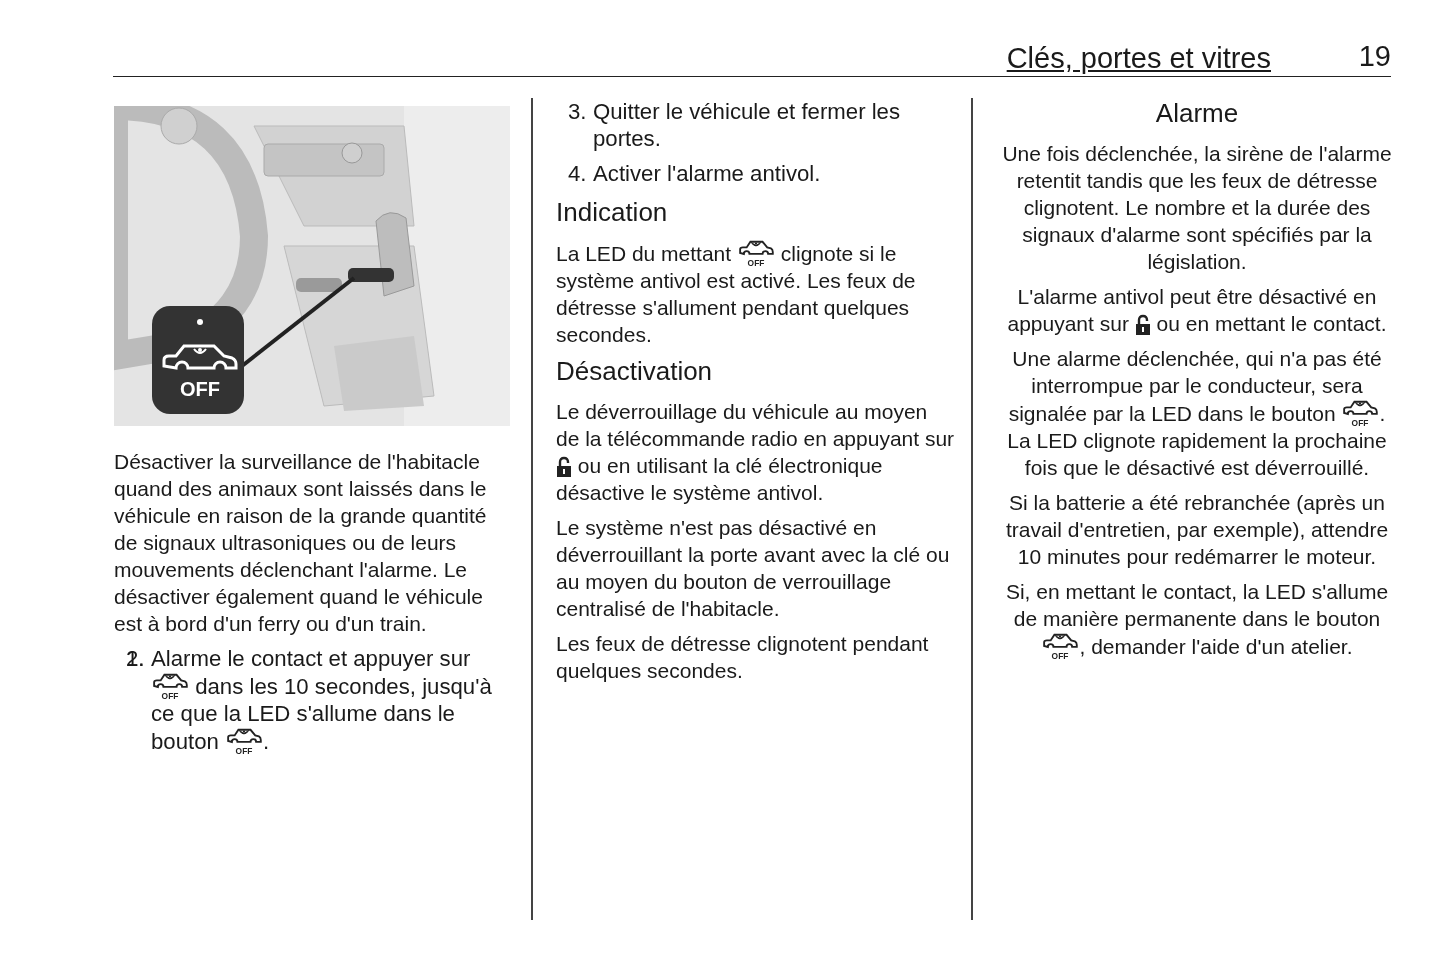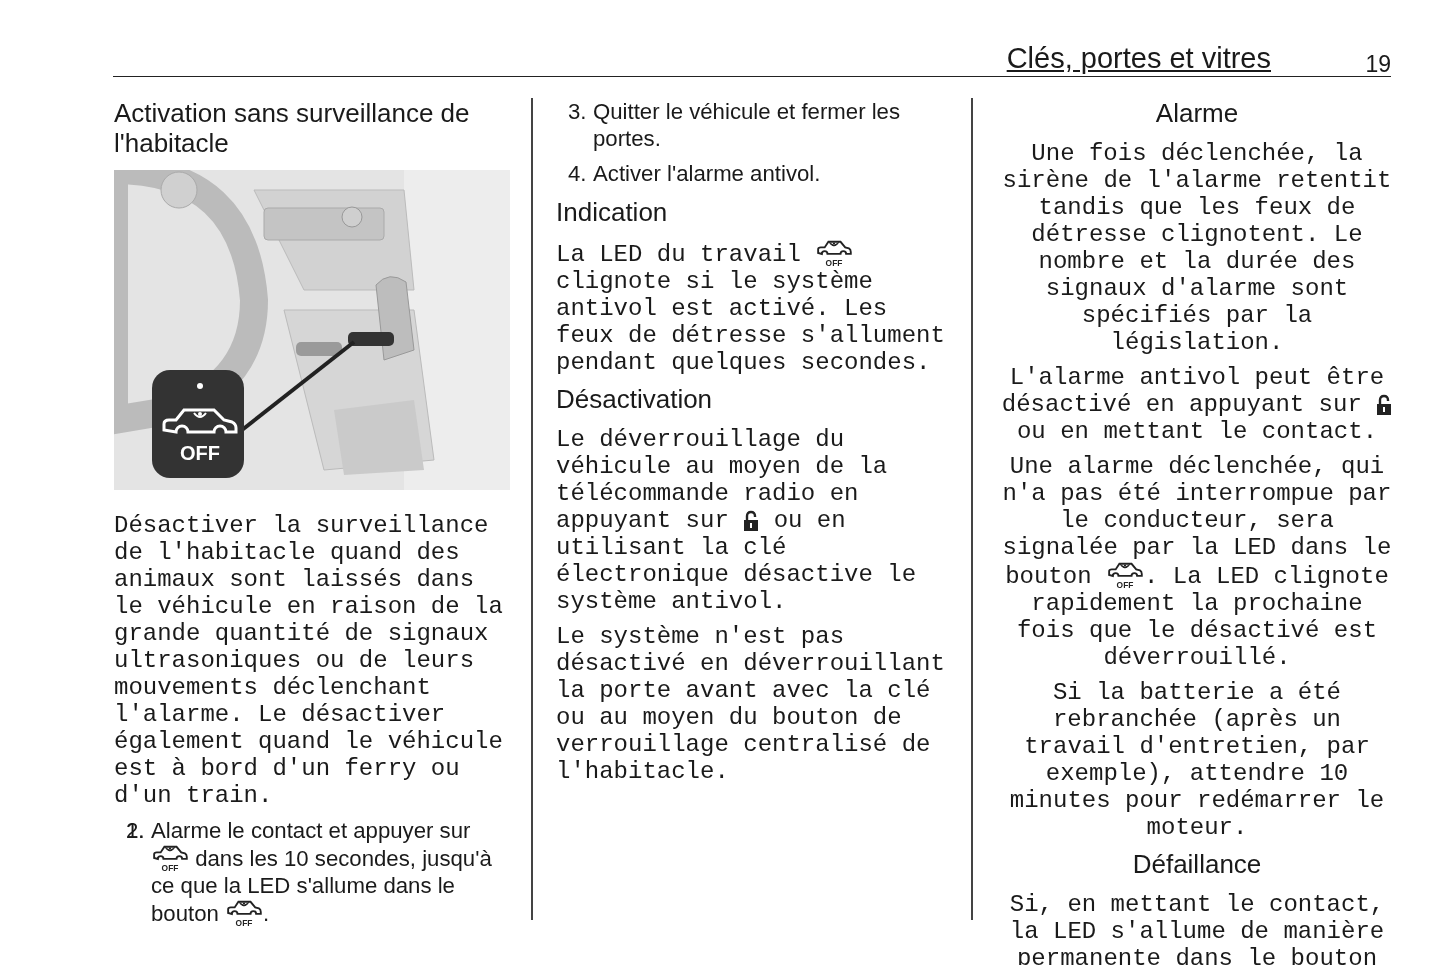--- a/index.html
+++ b/index.html
@@ -1,29 +1,29 @@
 <!DOCTYPE html>
 <html><head>
 <meta charset="utf-8">
 <style>
   html, body { margin: 0; padding: 0; background: #ffffff; }
   body { width: 1445px; height: 965px; position: relative; overflow: hidden;
          font-family: "Liberation Sans", sans-serif; color: #1a1a1a; }
   .header { position: absolute; left: 113px; top: 40px; width: 1278px; height: 36px;
             border-bottom: 1.5px solid #222; }
   .header .title { position: absolute; right: 120px; top: 2px; font-size: 29px; text-decoration: underline; }
-  .header .pageno { position: absolute; right: 0; top: 11px; font-size: 23px; }
+  .header .pageno { position: absolute; right: 0; top: 0; font-size: 29px; }
   .col { position: absolute; top: 98px; }
   .col1 { left: 114px; width: 400px; }
   .col2 { left: 556px; width: 400px; }
   .col3 { left: 997px; width: 400px; text-align: center; }
   .divider { position: absolute; top: 98px; width: 2px; height: 822px; background: #444; }
   .d1 { left: 531px; } .d2 { left: 971px; }
   h2 { font-weight: normal; font-size: 26px; line-height: 30px; margin: 0 0 12px 0; }
-  p { font-size: 24px; line-height: 27px; margin: 0 0 8px 0; font-family: Liberation Mono, monospace; }
+  p { font-size: 21px; line-height: 27px; margin: 0 0 8px 0; }
   ol { list-style: none; padding: 0; margin: 0 0 10px 0; }
   ol li { position: relative; padding-left: 37px; font-size: 22.2px; line-height: 27px; margin-bottom: 8px; }
   ol li .num { position: absolute; left: 12px; }
   .figure { width: 396px; height: 320px; margin: 8px 0 22px 0; background: #e6e6e6; position: relative; overflow: hidden; }
   .ico { display: inline-block; vertical-align: -6px; }
   .h-gap { margin-top: 6px; }
 </style>
 </head>
 <body>
 
@@ -46,21 +46,20 @@
 
 <div class="header">
   <span class="title">Clés, portes et vitres</span>
   <span class="pageno">19</span>
 </div>
 
 <div class="divider d1"></div>
 <div class="divider d2"></div>
 
 <div class="col col1">
-  <h2>Activation sans surveillance de l'habitacle</h2>
   <div class="figure">
     <svg width="396" height="320" viewBox="0 0 396 320">
       <rect width="396" height="320" fill="#e4e4e4"></rect>
       <rect x="290" y="0" width="106" height="320" fill="#ededed"></rect>
       <path d="M140 20 L290 20 L300 120 L190 120 Z" fill="#d2d2d2" stroke="#bbb"></path>
       <rect x="150" y="38" width="120" height="32" rx="4" fill="#c4c4c4" stroke="#aaa"></rect>
       <circle cx="238" cy="47" r="10" fill="#cfcfcf" stroke="#999"></circle>
       <path d="M170 140 L300 140 L320 290 L210 300 Z" fill="#d6d6d6" stroke="#bbb"></path>
       <path d="M220 240 L300 230 L310 300 L230 305 Z" fill="#cacaca"></path>
       <path d="M262 115 Q275 100 292 112 L300 180 L270 190 Z" fill="#bdbdbd" stroke="#999"></path>
@@ -89,37 +88,37 @@
         </svg><span>.</span></li>
   </ol>
 </div>
 
 <div class="col col2">
   <ol>
     <li><span class="num">3.</span><span>Quitter le véhicule et fermer les portes.</span></li>
     <li><span class="num">4.</span><span>Activer l'alarme antivol.</span></li>
   </ol>
   <h2 class="h-gap">Indication</h2>
-  <p><span>La LED du travail</span> <svg class="ico" width="38" height="28">
+  <p><span>La LED du mettant</span> <svg class="ico" width="38" height="28">
         <use href="#caroff"></use>
       </svg> <span>clignote si le système antivol est activé. Les feux de détresse s'allument pendant quelques secondes.</span></p>
   <h2 class="h-gap">Désactivation</h2>
   <p><span>Le déverrouillage du véhicule au moyen de la télécommande radio en appuyant sur</span> <svg class="ico" width="16" height="24">
         <use href="#unlock"></use>
       </svg> <span>ou en utilisant la clé électronique désactive le système antivol.</span></p>
   <p>Le système n'est pas désactivé en déverrouillant la porte avant avec la clé ou au moyen du bouton de verrouillage centralisé de l'habitacle.</p>
+  <p>Les feux de détresse clignotent pendant quelques secondes.</p>
 </div>
 
 <div class="col col3">
   <h2>Alarme</h2>
   <p>Une fois déclenchée, la sirène de l'alarme retentit tandis que les feux de détresse clignotent. Le nombre et la durée des signaux d'alarme sont spécifiés par la législation.</p>
   <p><span>L'alarme antivol peut être désactivé en appuyant sur</span> <svg class="ico" width="16" height="24">
         <use href="#unlock"></use>
       </svg> <span>ou en mettant le contact.</span></p>
   <p><span>Une alarme déclenchée, qui n'a pas été interrompue par le conducteur, sera signalée par la LED dans le bouton</span> <svg class="ico" width="38" height="28">
         <use href="#caroff"></use>
       </svg><span>. La LED clignote rapidement la prochaine fois que le désactivé est déverrouillé.</span></p>
   <p>Si la batterie a été rebranchée (après un travail d'entretien, par exemple), attendre 10 minutes pour redémarrer le moteur.</p>
-  <h2 class="h-gap">Défaillance</h2>
   <p><span>Si, en mettant le contact, la LED s'allume de manière permanente dans le bouton</span> <svg class="ico" width="38" height="28">
         <use href="#caroff"></use>
       </svg><span>, demander l'aide d'un atelier.</span></p>
 </div>
 
 </body></html>

